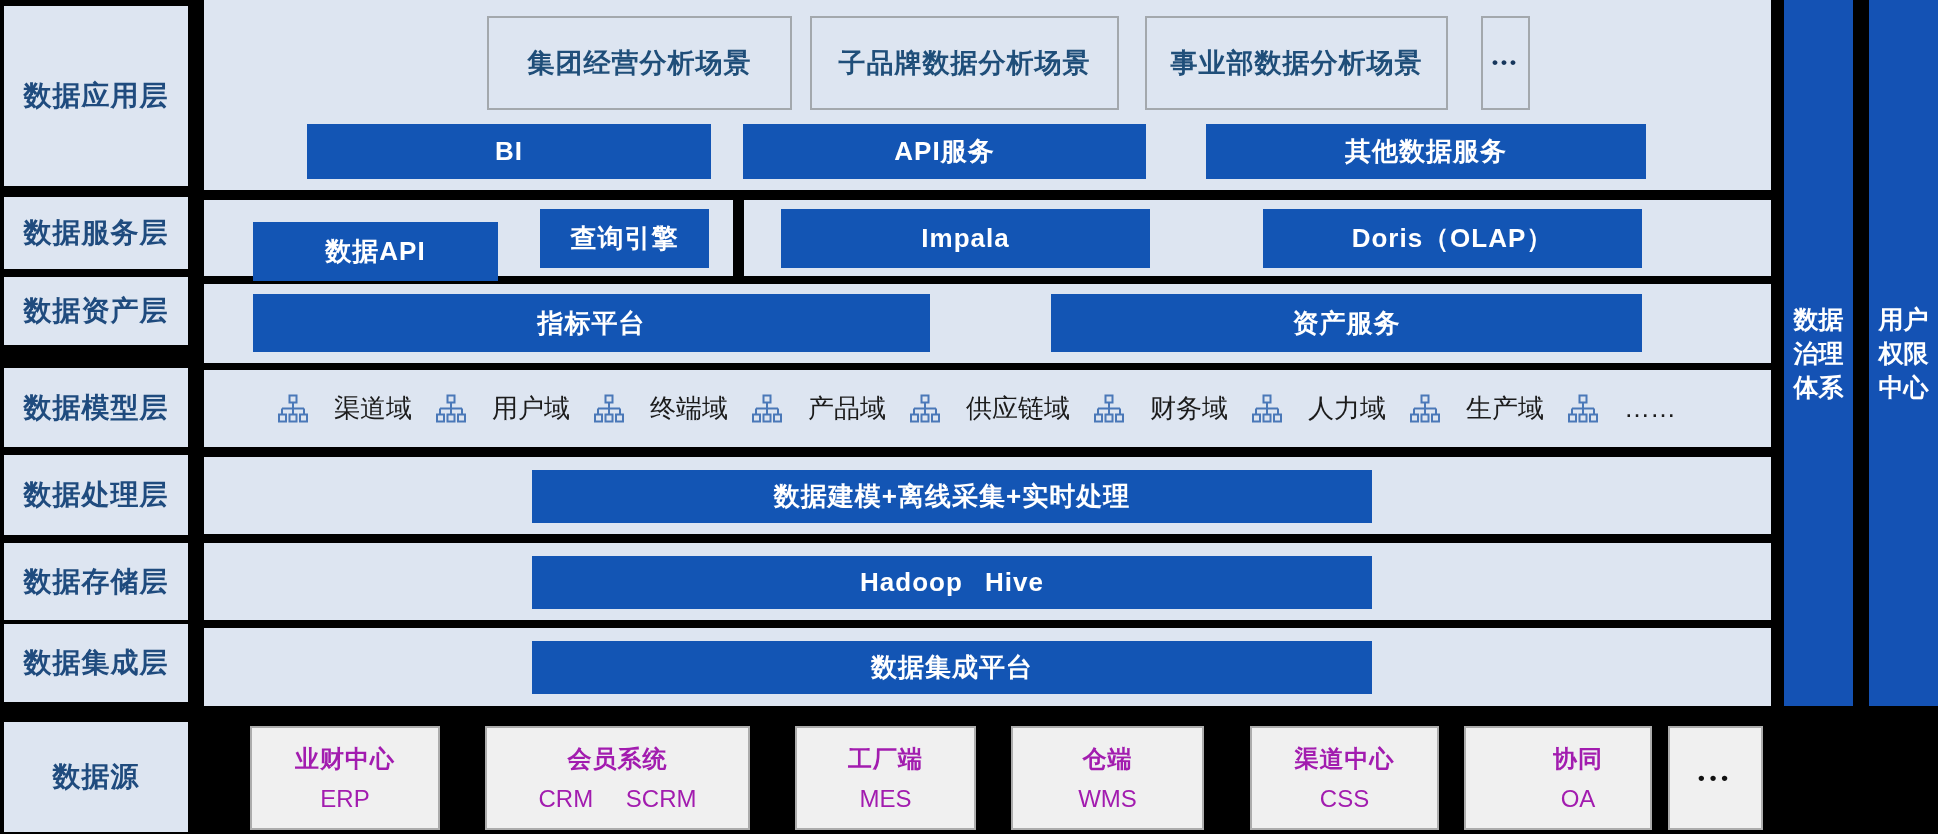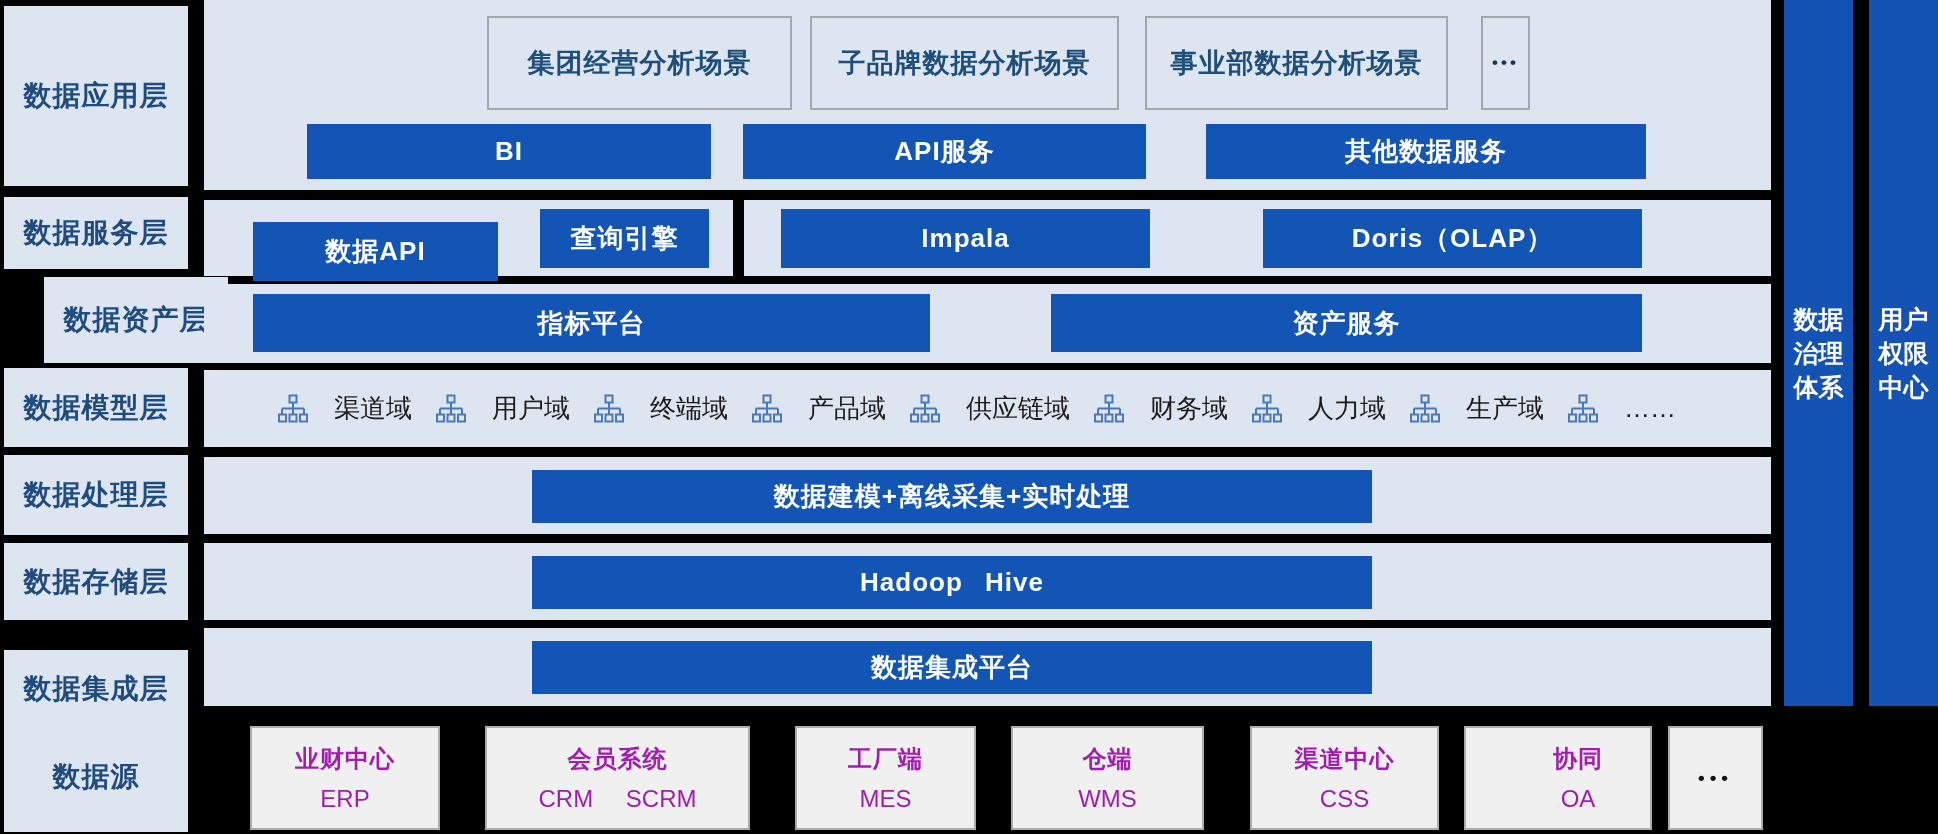--- a/index.html
+++ b/index.html
@@ -63,33 +63,33 @@
 </style>
 </head>
 <body>
 
 <div class="abs side-label center" style="top:6px;height:180px;">
     <span>数据应用层</span>
   </div>
 <div class="abs side-label center" style="top:197px;height:72px;">
     <span>数据服务层</span>
   </div>
-<div class="abs side-label center" style="top:277px;height:86px;margin-left:40px;">
+<div class="abs side-label center" style="top:277px;height:68px;">
     <span>数据资产层</span>
   </div>
 <div class="abs side-label center" style="top:368px;height:79px;">
     <span>数据模型层</span>
   </div>
 <div class="abs side-label center" style="top:455px;height:80px;">
     <span>数据处理层</span>
   </div>
 <div class="abs side-label center" style="top:543px;height:77px;">
     <span>数据存储层</span>
   </div>
-<div class="abs side-label center" style="top:650px;height:78px;">
+<div class="abs side-label center" style="top:624px;height:78px;">
     <span>数据集成层</span>
   </div>
 <div class="abs side-label center" style="top:722px;height:110px;">
     <span>数据源</span>
   </div>
 
 <div class="abs panel" style="left:204px;top:0;width:1567px;height:190px;"></div>
 
 <div class="abs scenario center" style="left:487px;top:16px;width:305px;height:94px;">集团经营分析场景</div>
 <div class="abs scenario center" style="left:810px;top:16px;width:309px;height:94px;">子品牌数据分析场景</div>

